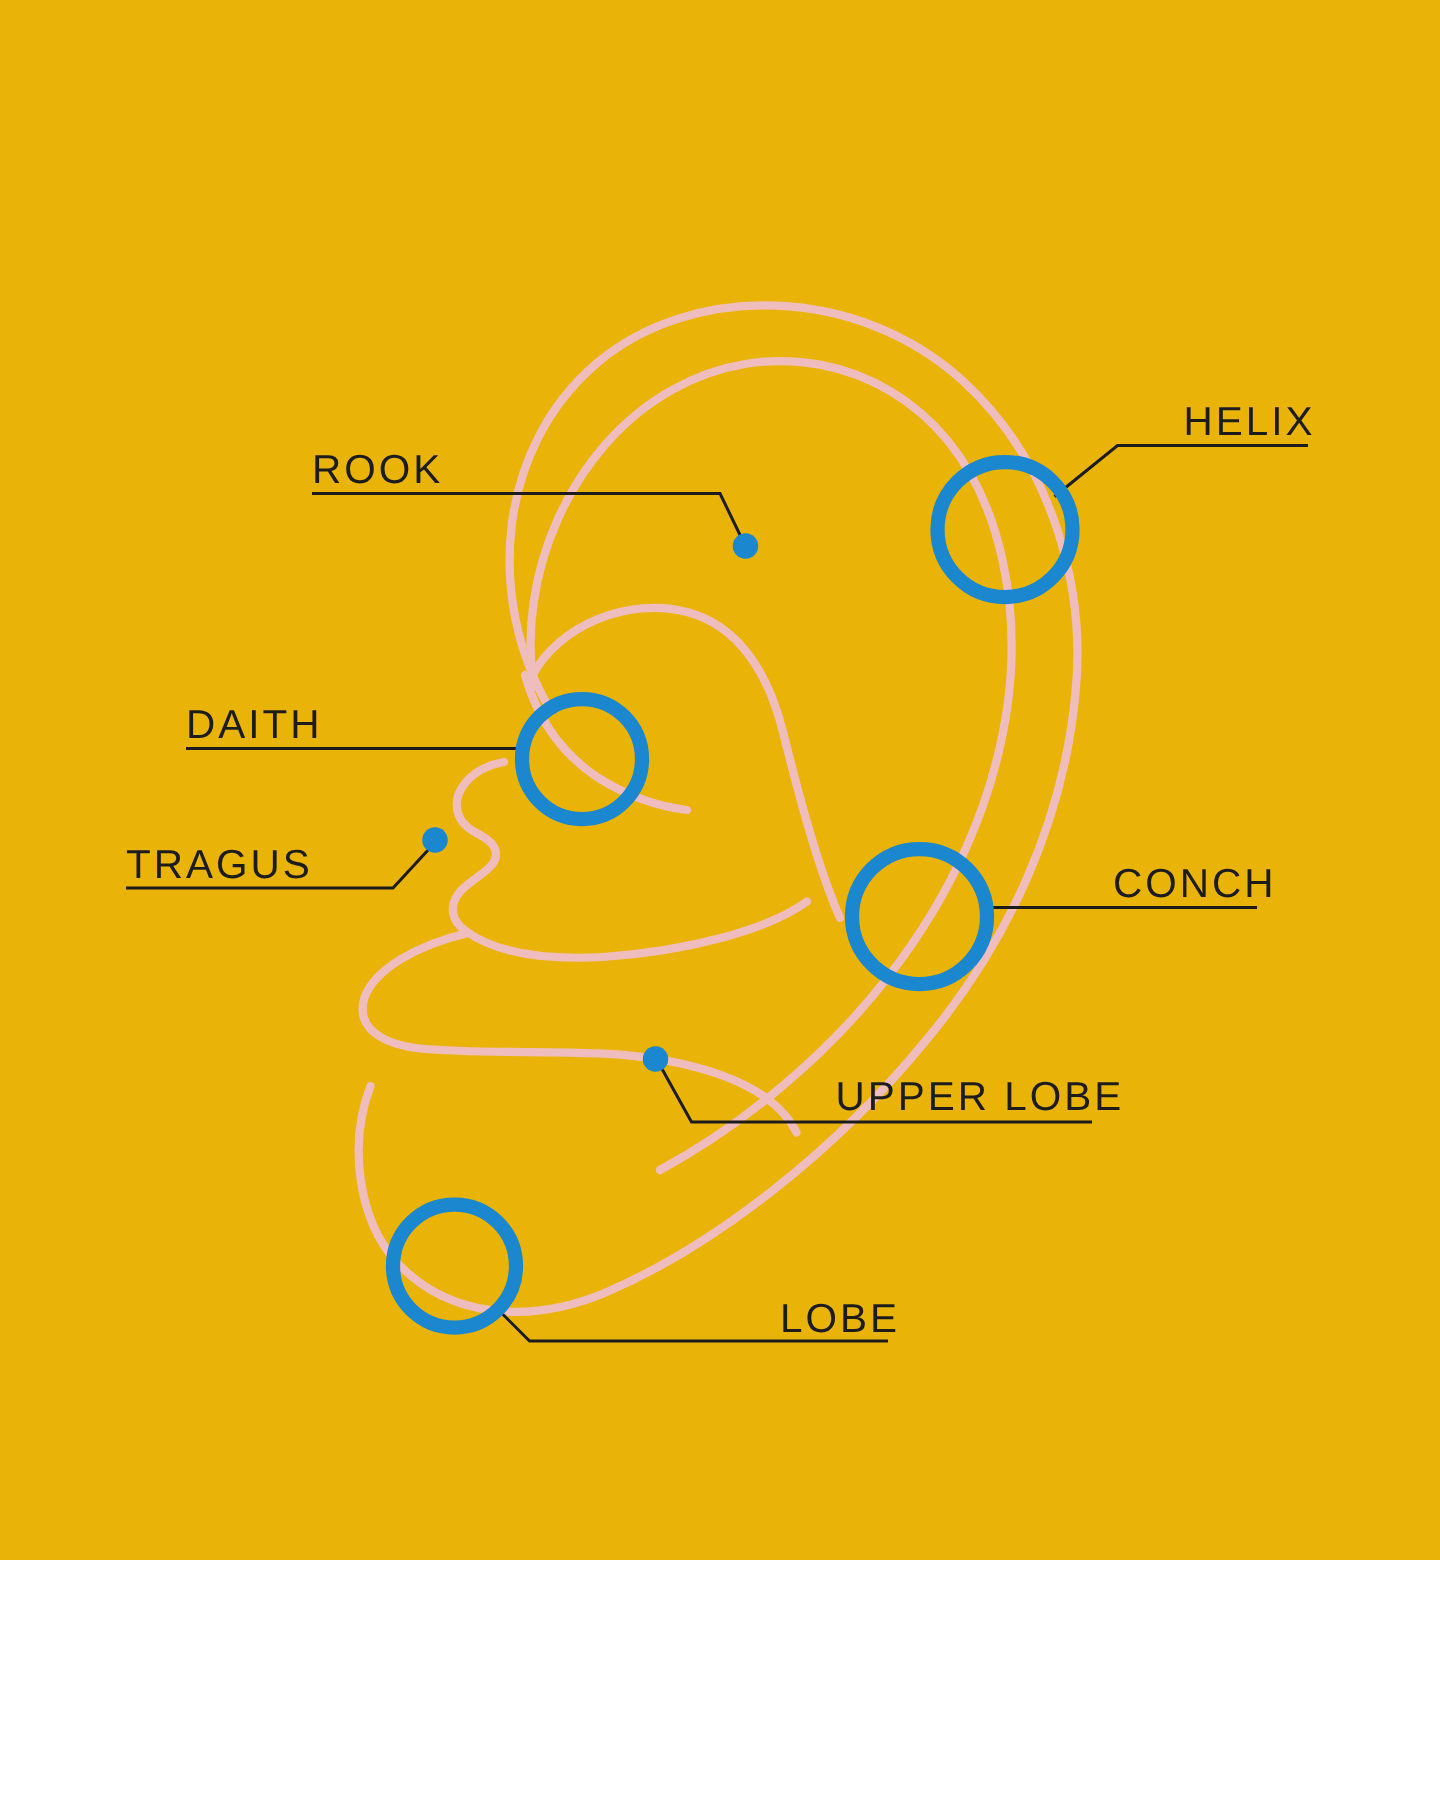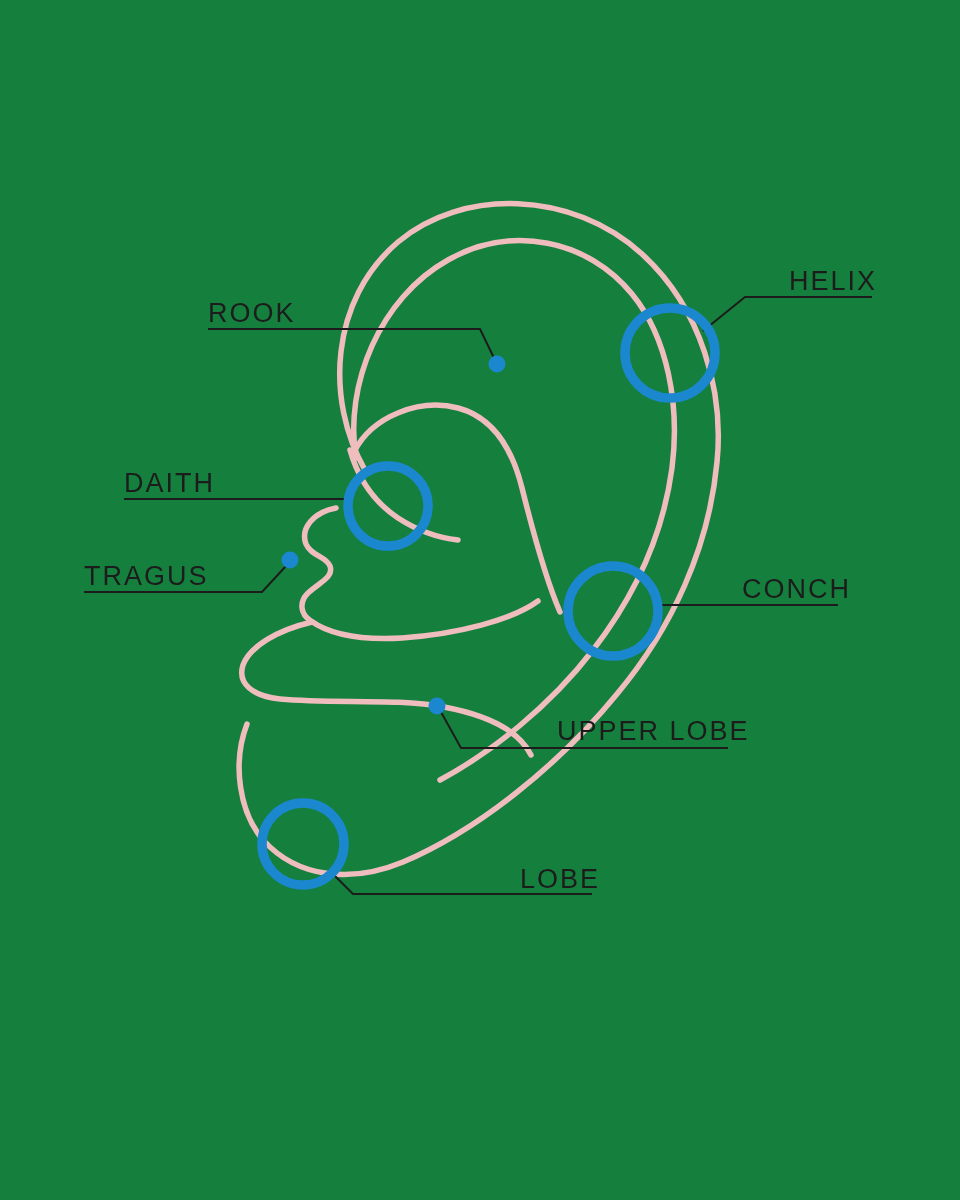--- a/index.html
+++ b/index.html
@@ -6,22 +6,22 @@
     margin: 0;
     padding: 0;
     background: #ffffff;
     width: 960px;
     height: 1200px;
     overflow: hidden;
   }
   .stage {
     position: relative;
     width: 960px;
-    height: 1200px;
-    background: #15803d;
+    height: 1040px;
+    background: #eab308;
   }
   svg { display: block; }
   .ear-stroke {
     fill: none;
     stroke-width: 5.5;
     stroke-linecap: round;
   }
   .leader {
     fill: none;
     stroke-width: 2;

